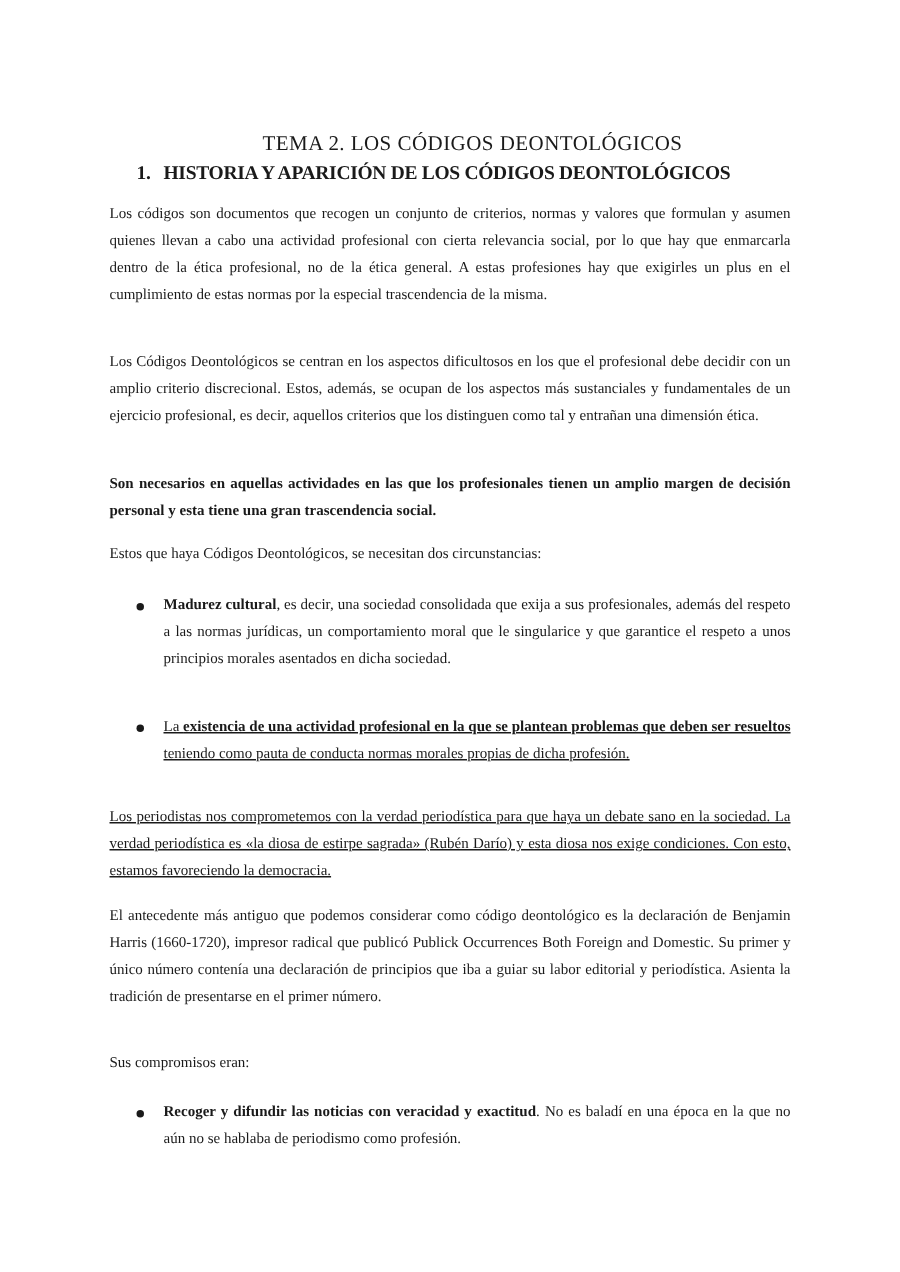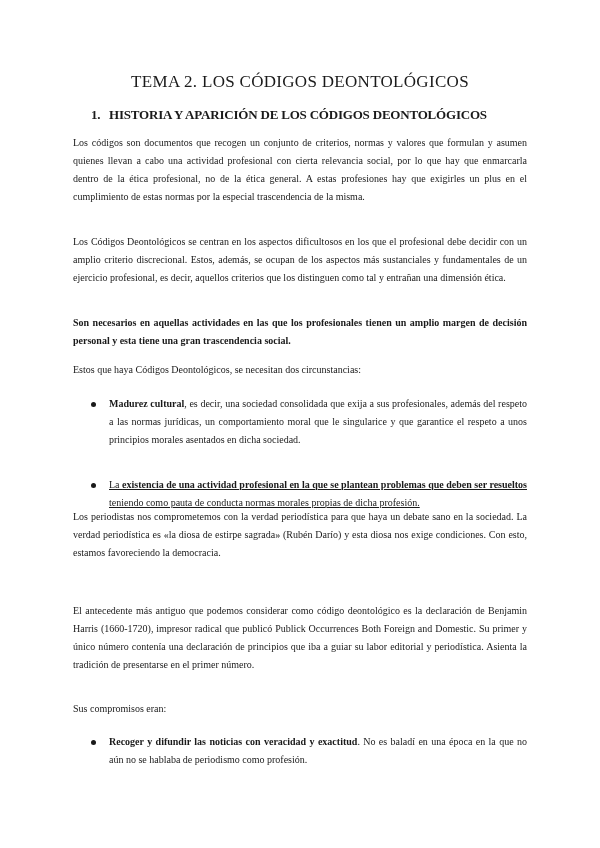--- a/index.html
+++ b/index.html
@@ -20,24 +20,24 @@
       left: 73px;
       top: 0;
       width: 454px;
     }
     .title {
       position: absolute;
       left: 0;
       top: 72px;
       width: 454px;
       text-align: center;
-      font-size: 17px;
+      font-size: 14px;
       letter-spacing: 0.3px;
       line-height: 20px;
-      margin: 0;
+      margin: 15px;
       font-weight: normal;
     }
     .section-heading {
       position: absolute;
       left: 18px;
       top: 106px;
       font-size: 13px;
       font-weight: bold;
       line-height: 18px;
       margin: 0;
@@ -107,21 +107,21 @@
       <span class="bullet-dot"></span><span></span><b>Madurez cultural</b><span>, es decir, una sociedad consolidada que exija a sus profesionales, además del respeto a las normas jurídicas, un comportamiento moral que le singularice y que garantice el respeto a unos principios morales asentados en dicha sociedad.</span>
     </li>
   </ul>
 
   <ul class="bullet-list" style="top:476px;text-decoration:underline;">
     <li class="bullet-item">
       <span class="bullet-dot"></span><span>La </span><b>existencia de una actividad profesional en la que se plantean problemas que deben ser resueltos</b><span> teniendo como pauta de conducta normas morales propias de dicha profesión.</span>
     </li>
   </ul>
 
-  <p class="para" style="top:508px;">Los periodistas nos comprometemos con la verdad periodística para que haya un debate sano en la sociedad. La verdad periodística es «la diosa de estirpe sagrada» (Rubén Darío) y esta diosa nos exige condiciones. Con esto, estamos favoreciendo la democracia.</p>
+  <p class="para" style="top:536px;text-decoration:underline;">Los periodistas nos comprometemos con la verdad periodística para que haya un debate sano en la sociedad. La verdad periodística es «la diosa de estirpe sagrada» (Rubén Darío) y esta diosa nos exige condiciones. Con esto, estamos favoreciendo la democracia.</p>
 
   <p class="para" style="top:602px;">El antecedente más antiguo que podemos considerar como código deontológico es la declaración de Benjamin Harris (1660-1720), impresor radical que publicó Publick Occurrences Both Foreign and Domestic. Su primer y único número contenía una declaración de principios que iba a guiar su labor editorial y periodística. Asienta la tradición de presentarse en el primer número.</p>
 
   <p class="para" style="top:700px;">Sus compromisos eran:</p>
 
   <ul class="bullet-list" style="top:733px;">
     <li class="bullet-item">
       <span class="bullet-dot"></span><span></span><b>Recoger y difundir las noticias con veracidad y exactitud</b><span>. No es baladí en una época en la que no aún no se hablaba de periodismo como profesión.</span>
     </li>
   </ul>

